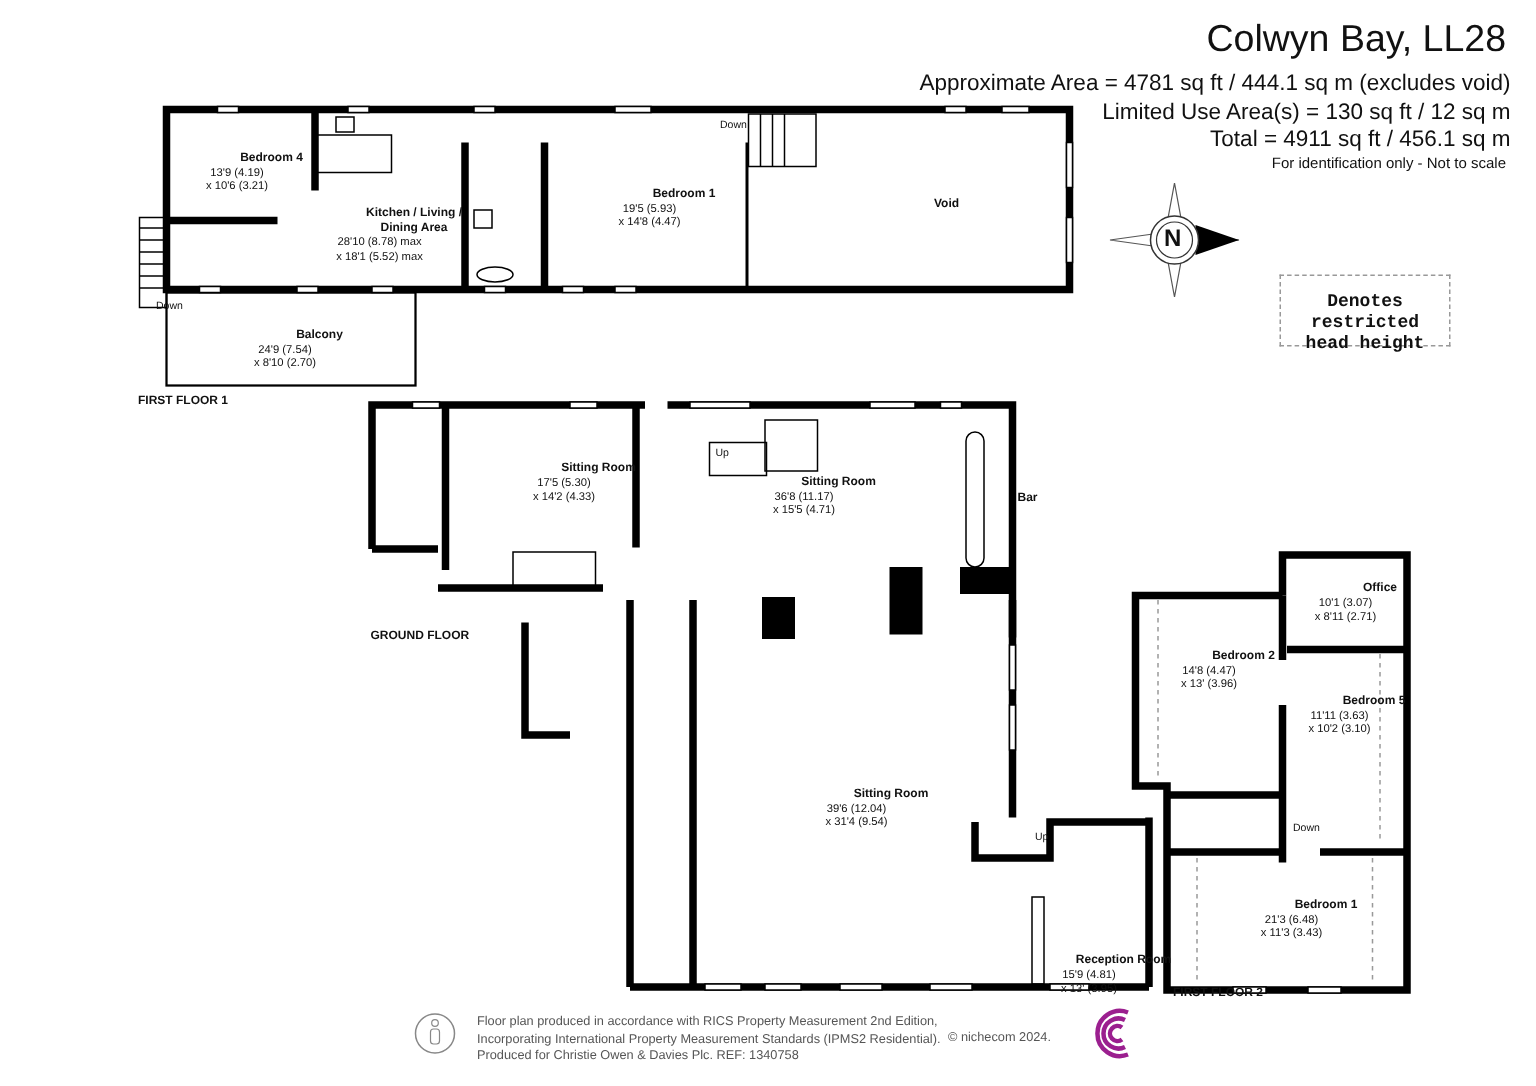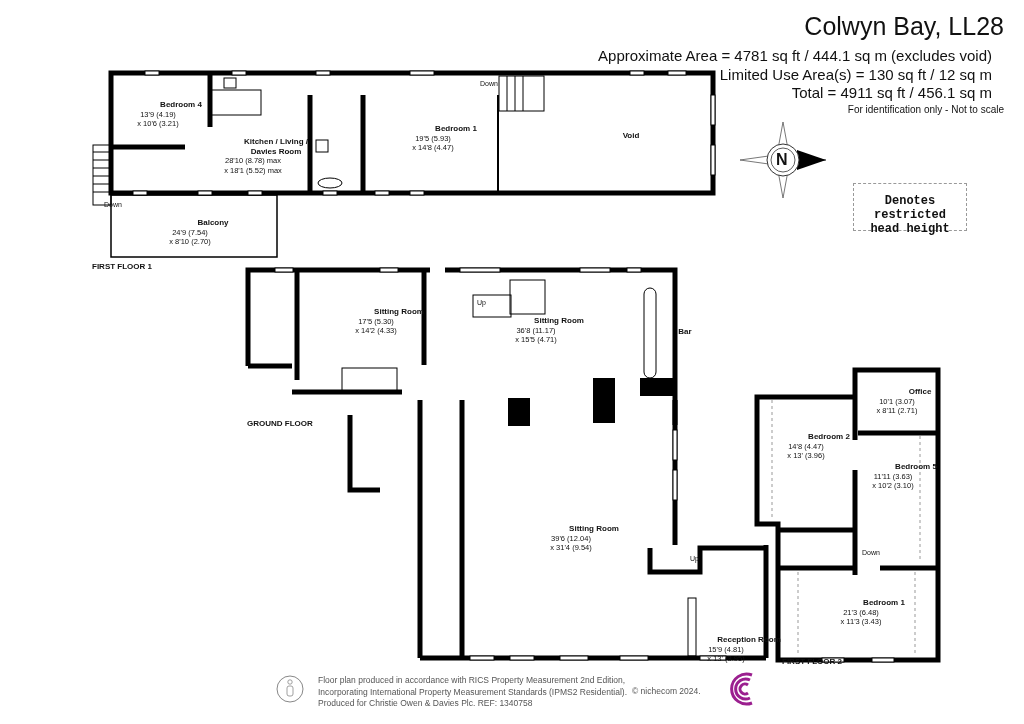--- a/index.html
+++ b/index.html
@@ -1,20 +1,20 @@
 <!DOCTYPE html>
 <html><head>
 <meta charset="utf-8">
 <style>
   html,body{margin:0;padding:0;background:#fff;}
   body{width:1024px;height:724px;position:relative;overflow:hidden;font-family:"Liberation Sans",sans-serif;color:#111;}
   .abs{position:absolute;}
   svg.plan{position:absolute;left:0;top:0;}
   .title{right:20px;top:12px;font-size:25px;font-weight:normal;text-align:right;white-space:nowrap;}
-  .area{right:32px;font-size:15px;white-space:nowrap;}
+  .area{right:17px;font-size:15px;white-space:nowrap;}
   .note{right:20px;top:104px;font-size:10px;text-align:right;white-space:nowrap;}
   .room{text-align:center;font-size:7.5px;line-height:9.5px;white-space:nowrap;transform:translateX(-50%);}
   .room .rn{font-weight:bold;font-size:8px;padding-left:46px;}
   .floor{font-size:8px;font-weight:bold;white-space:nowrap;}
   .lbl{font-size:7px;white-space:nowrap;}
   .legend{left:853px;top:183px;width:114px;height:48px;border:1px dashed #999;font-size:12px;font-weight:bold;text-align:center;line-height:14px;box-sizing:border-box;padding-top:10px;font-family:Liberation Mono, monospace;}
   .footer{left:318px;top:675px;font-size:8.5px;line-height:11.5px;color:#555;white-space:nowrap;}
   .copy{left:632px;top:686px;font-size:8.5px;color:#555;white-space:nowrap;}
 </style>
 </head>
@@ -169,21 +169,21 @@
 <div class="abs floor" style="left:247px;top:419px">GROUND FLOOR</div>
 <div class="abs floor" style="left:782px;top:657px">FIRST FLOOR 2</div>
 
 <div class="abs room" style="left:158px;top:100px">
   <div class="rn">Bedroom 4</div>
   <div>13'9 (4.19)</div>
   <div>x 10'6 (3.21)</div>
 </div>
 <div class="abs room" style="left:253px;top:137px">
   <div class="rn">Kitchen / Living /</div>
-  <div class="rn">Davies Room</div>
+  <div class="rn">Dining Area</div>
   <div>28'10 (8.78) max</div>
   <div>x 18'1 (5.52) max</div>
 </div>
 <div class="abs room" style="left:190px;top:218px">
   <div class="rn">Balcony</div>
   <div>24'9 (7.54)</div>
   <div>x 8'10 (2.70)</div>
 </div>
 <div class="abs room" style="left:433px;top:124px">
   <div class="rn">Bedroom 1</div>

